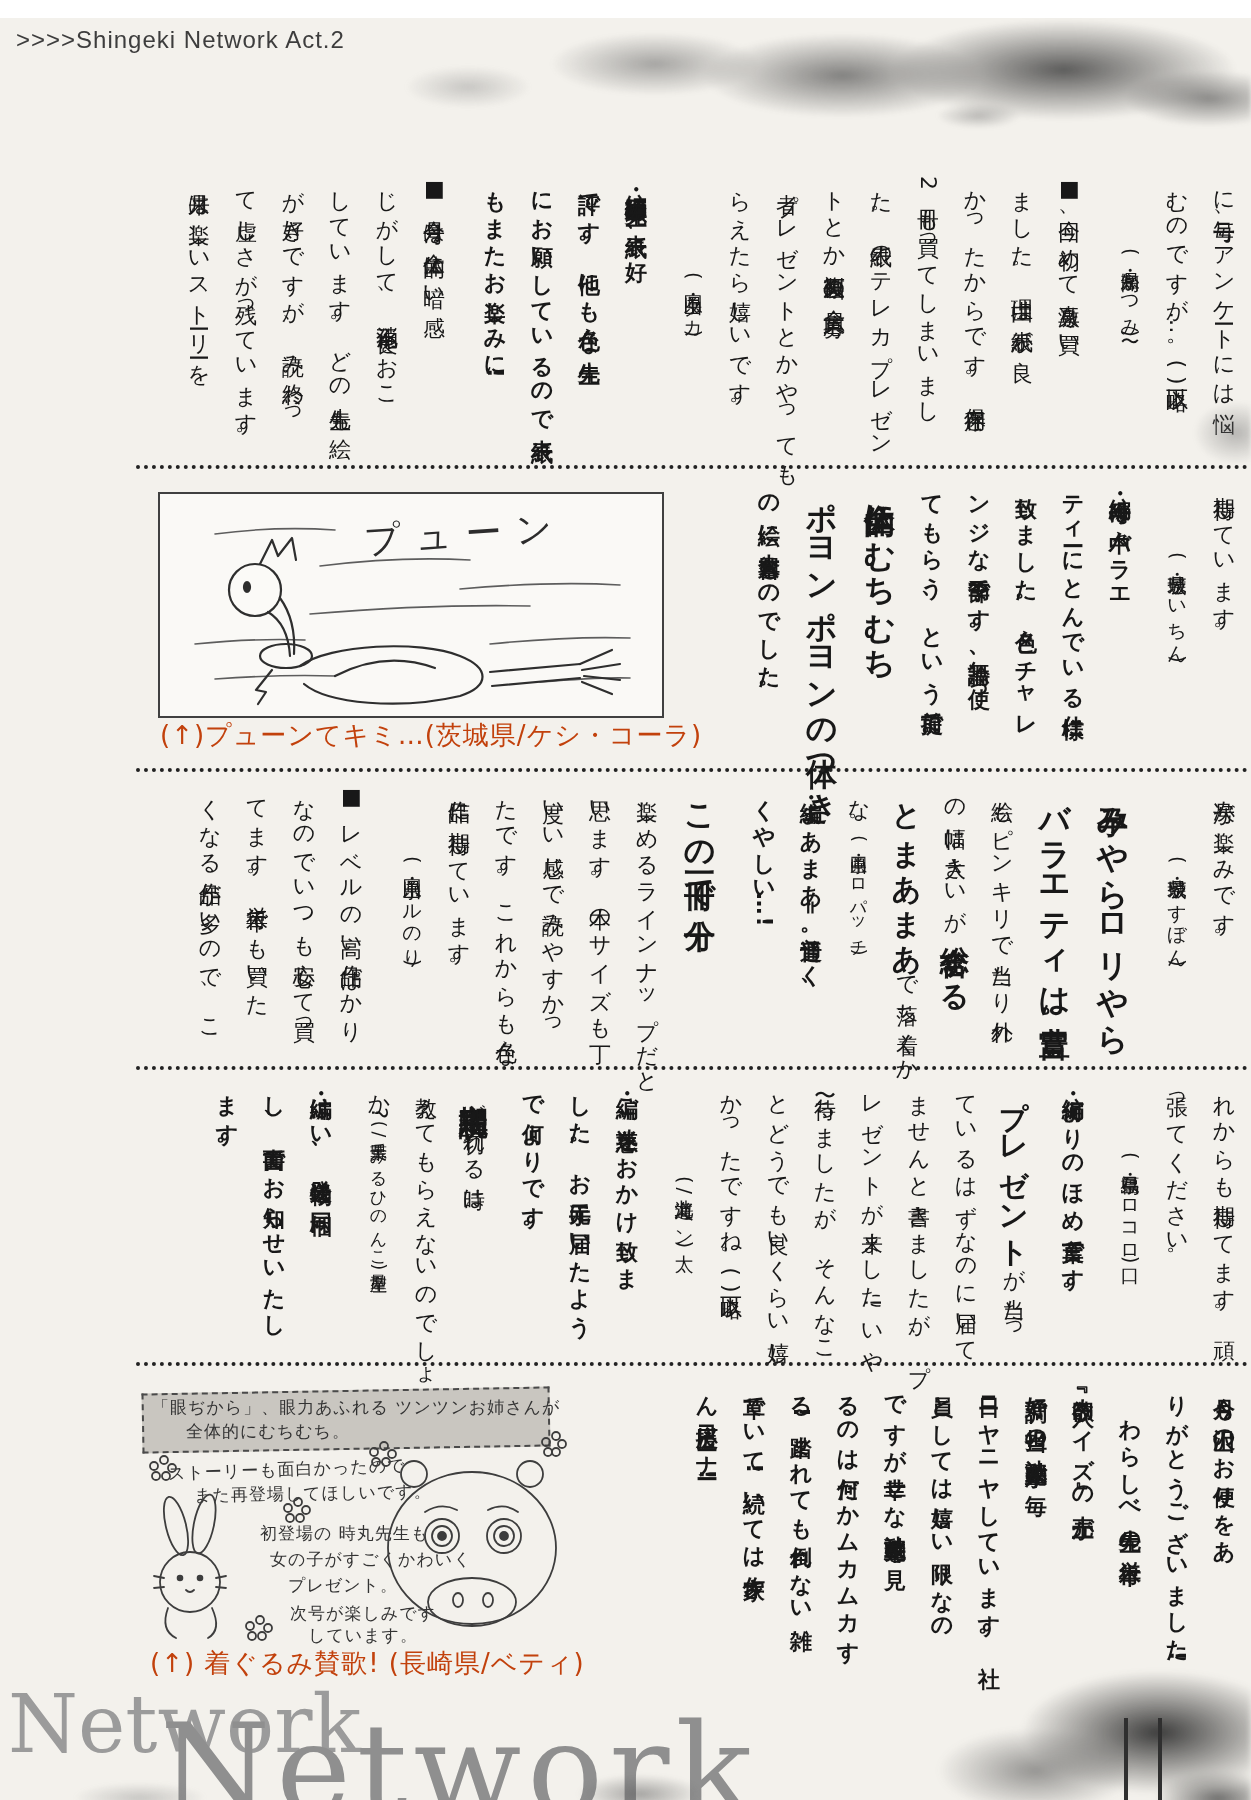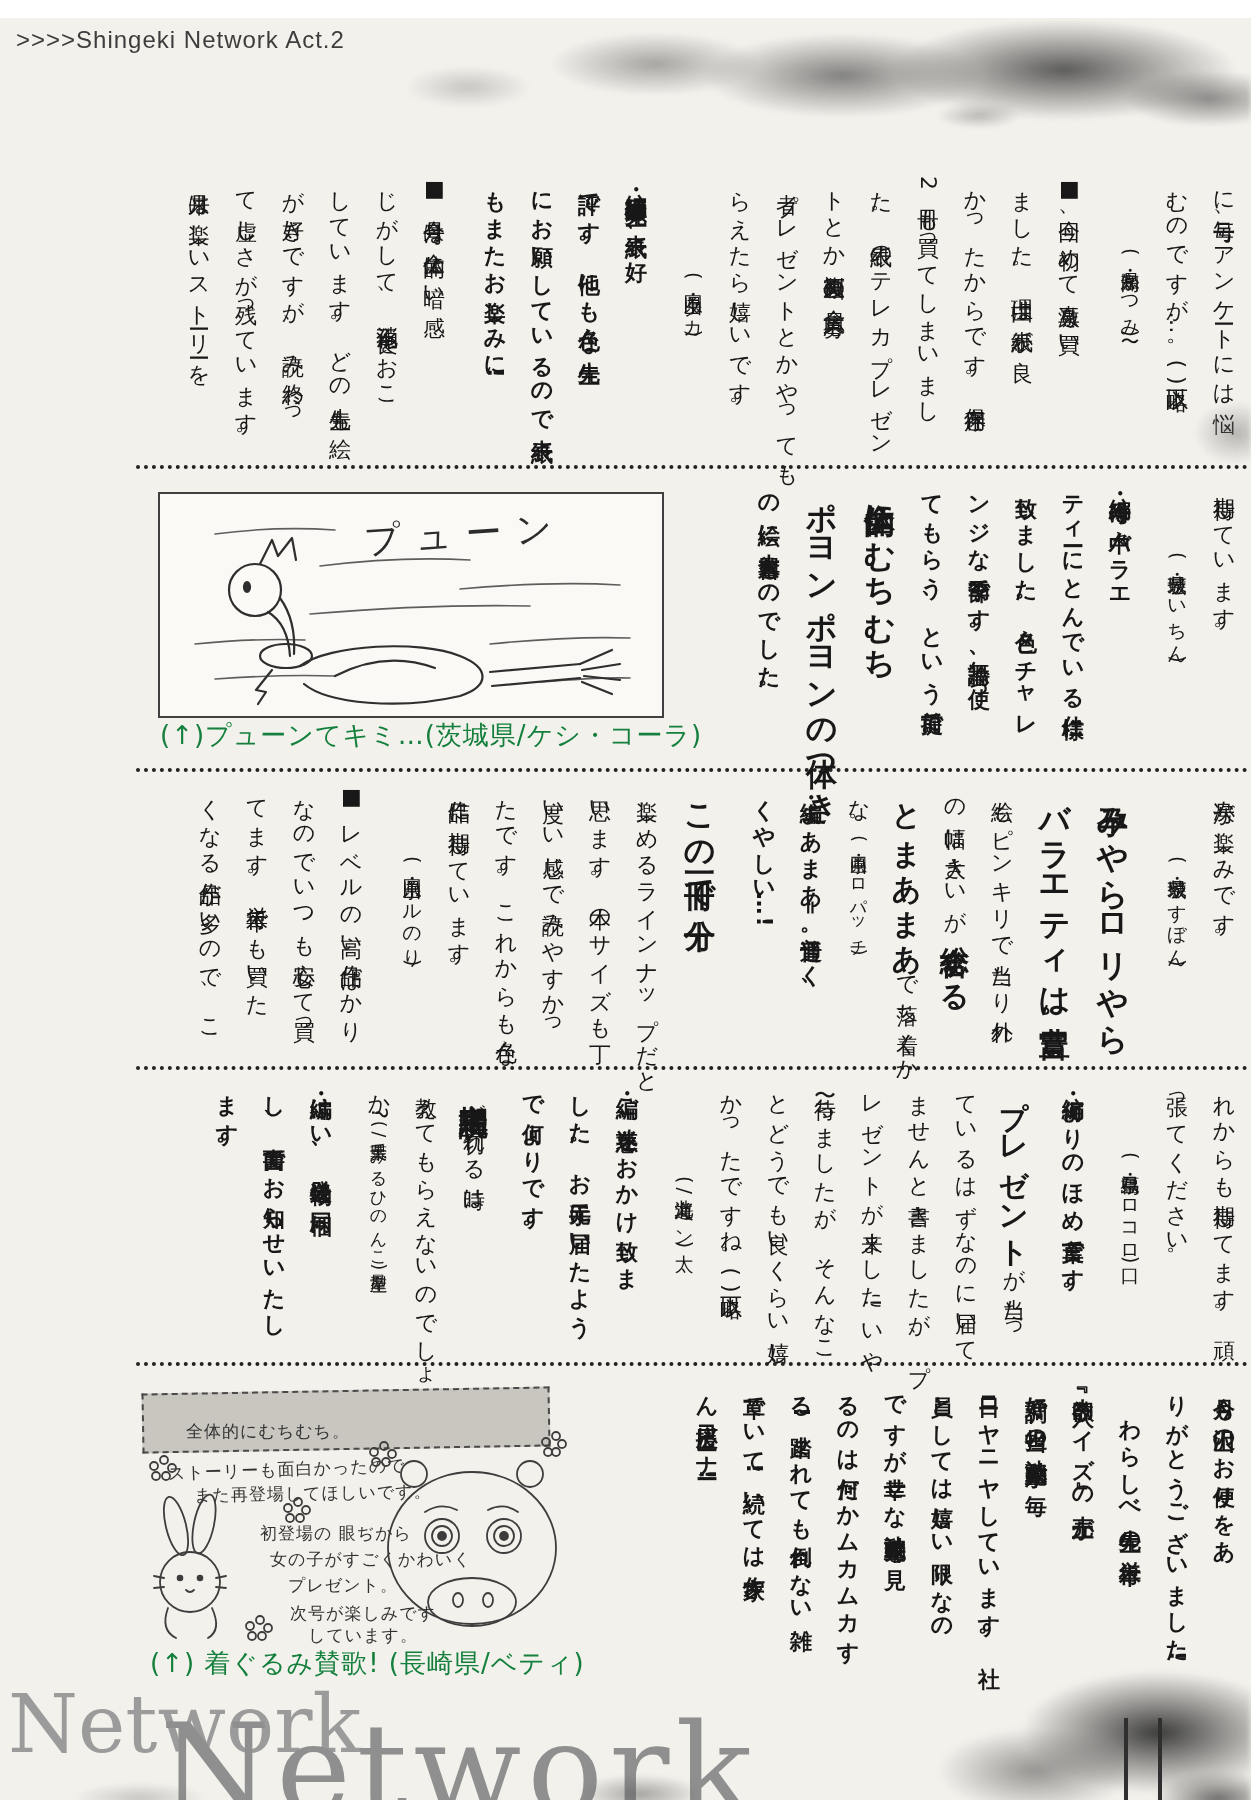--- a/index.html
+++ b/index.html
@@ -24,21 +24,21 @@
   #s5 .col { font-weight:bold; }
 
   .dots { position:absolute; left:136px; width:1112px; height:0;
           border-top:4px dotted #222; z-index:2; }
 
   
   .ill1 { position:absolute; left:158px; top:474px; width:502px; height:222px;
           border:2px solid #404040; background:#faf9f6; z-index:2; }
   .sfx { position:absolute; left:204px; top:16px; font-size:36px; color:#2c2c2c;
          letter-spacing:14px; transform:rotate(-4deg); }
-  .cap { position:absolute; font-size:26px; color:#15803d; letter-spacing:1px; z-index:2; }
+  .cap { position:absolute; font-size:26px; color:#c2410c; letter-spacing:1px; z-index:2; }
   #cap1 { left:160px; top:700px; }
   #cap2 { left:150px; top:1628px; }
 
   
   .ill2 { position:absolute; left:142px; top:1372px; width:428px; height:252px; z-index:2; }
   .hibox { position:absolute; left:0; top:0; width:404px; height:56px; background:#c9c6c0;
            border:2px dashed #4a4a4a; transform:rotate(-1deg); }
   .hw { position:absolute; font-size:17px; color:#333; letter-spacing:1px; white-space:nowrap; }
   .ill2 svg { position:absolute; left:0; top:0; }
 
@@ -214,24 +214,25 @@
           <path d="M332 192 L 420 184"></path>
         <path d="M420 170 l 32 -14 M422 176 l 38 -6 M424 182 l 36 4 M422 188 l 30 12"></path>
       </g>
     </svg>
     <span class="sfx">プューン</span>
   </div>
   <div class="cap" id="cap1">(↑)プューンてキミ…(茨城県/ケシ・コーラ)</div>
 
   <div class="ill2">
     <div class="hibox"></div>
+    <span class="hw" style="left:10px; top:6px;">「眼ぢから」、眼力あふれる ツンツンお姉さんが</span>
     <span class="hw" style="left:44px; top:30px;">全体的にむちむち。</span>
     <span class="hw" style="left:26px; top:68px;  transform:rotate(-2deg);">ストーリーも面白かったので</span>
     <span class="hw" style="left:52px; top:92px;  transform:rotate(-1deg);">また再登場してほしいです。</span>
-    <span class="hw" style="left:118px; top:132px;">初登場の 眼ぢから</span>
+    <span class="hw" style="left:118px; top:132px;">初登場の 時丸先生も</span>
     <span class="hw" style="left:128px; top:158px;">女の子がすごくかわいく</span>
     <span class="hw" style="left:146px; top:184px;">プレゼント。</span>
     <span class="hw" style="left:148px; top:212px;">次号が楽しみです</span>
     <span class="hw" style="left:166px; top:234px;">しています。</span>
     <svg width="428" height="252" viewBox="0 0 428 252">
       <g stroke="#3d3d3d" stroke-width="1.8" fill="none" stroke-linecap="round">
 
         <ellipse cx="34" cy="136" rx="10" ry="30" transform="rotate(-14 34 136)"></ellipse>
         <ellipse cx="62" cy="134" rx="10" ry="30" transform="rotate(12 62 134)"></ellipse>
         <circle cx="48" cy="192" r="30"></circle>

